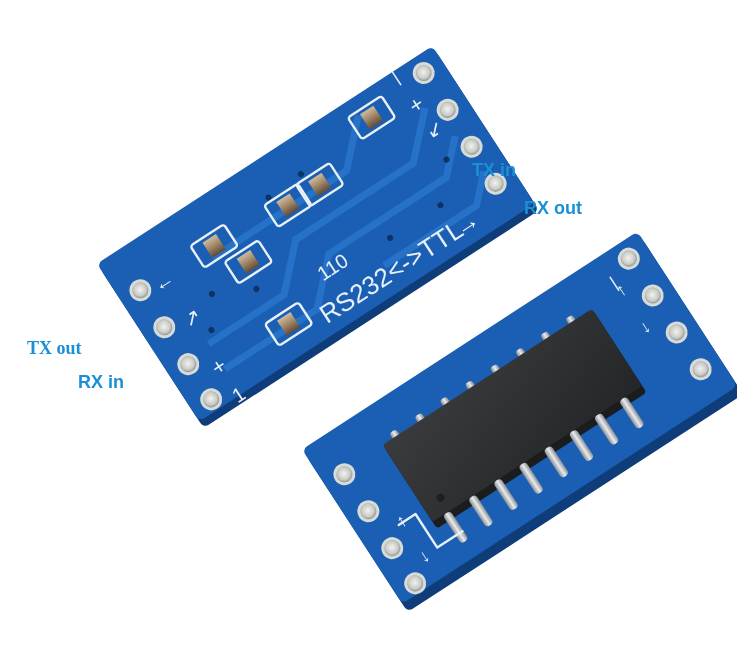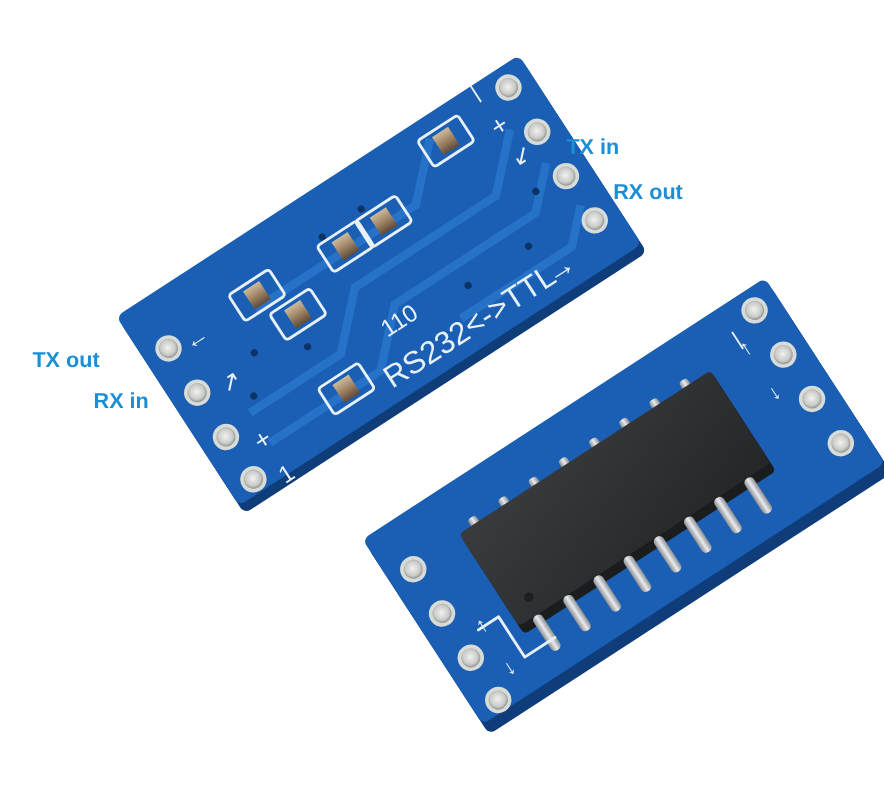--- a/index.html
+++ b/index.html
@@ -1,17 +1,17 @@
 <!DOCTYPE html>
 <html><head>
   <meta charset="utf-8">
   <style>
     html, body { margin: 0; padding: 0; background: #ffffff; }
     body { width: 737px; height: 666px; position: relative; overflow: hidden; font-family: "Liberation Sans", sans-serif; }
-    .label { position: absolute; color: #1a8fd6; font-weight: bold; font-size: 18px; font-family: "Liberation Sans", sans-serif; white-space: nowrap; }
+    .label { position: absolute; color: #1a8fd6; font-weight: bold; font-size: 18px; font-family: "Liberation Sans", sans-serif; white-space: nowrap; margin-top: 48px; }
     svg { position: absolute; left: 0; top: 0; }
     .silk { fill: none; stroke: #e8f0f8; stroke-width: 2.4; stroke-linecap: round; stroke-linejoin: round; }
     .silktext { fill: #e8f0f8; font-family: "Liberation Sans", sans-serif; }
   </style>
 </head>
 <body>
 
 <div style="position:absolute;left:0;top:0;width:737px;height:666px;">
 
   <svg width="737" height="666" viewBox="0 0 737 666">
@@ -173,16 +173,16 @@
       <path d="M-160,20 L-140,20 L-140,60 L-110,60" class="silk"></path>
       <text class="silktext" x="150" y="-60" font-size="18">|</text>
       <text class="silktext" x="-160" y="24" font-size="18">↑</text>
       <text class="silktext" x="-160" y="66" font-size="18">↓</text>
       <text class="silktext" x="150" y="-50" font-size="18">↑</text>
       <text class="silktext" x="150" y="-6" font-size="18">↓</text>
     </g>
   </svg>
 
   <div class="label" style="left:472px;top:112px;">TX in</div>
-  <div class="label" style="left:511px;top:150px;">RX out</div>
-  <div class="label" style="left:27px;top:290px;">TX out</div>
+  <div class="label" style="left:524px;top:150px;">RX out</div>
+  <div class="label" style="left:27px;top:290px;font-family:Liberation Serif, serif;">TX out</div>
   <div class="label" style="left:78px;top:324px;">RX in</div>
 </div>
 
 </body></html>

